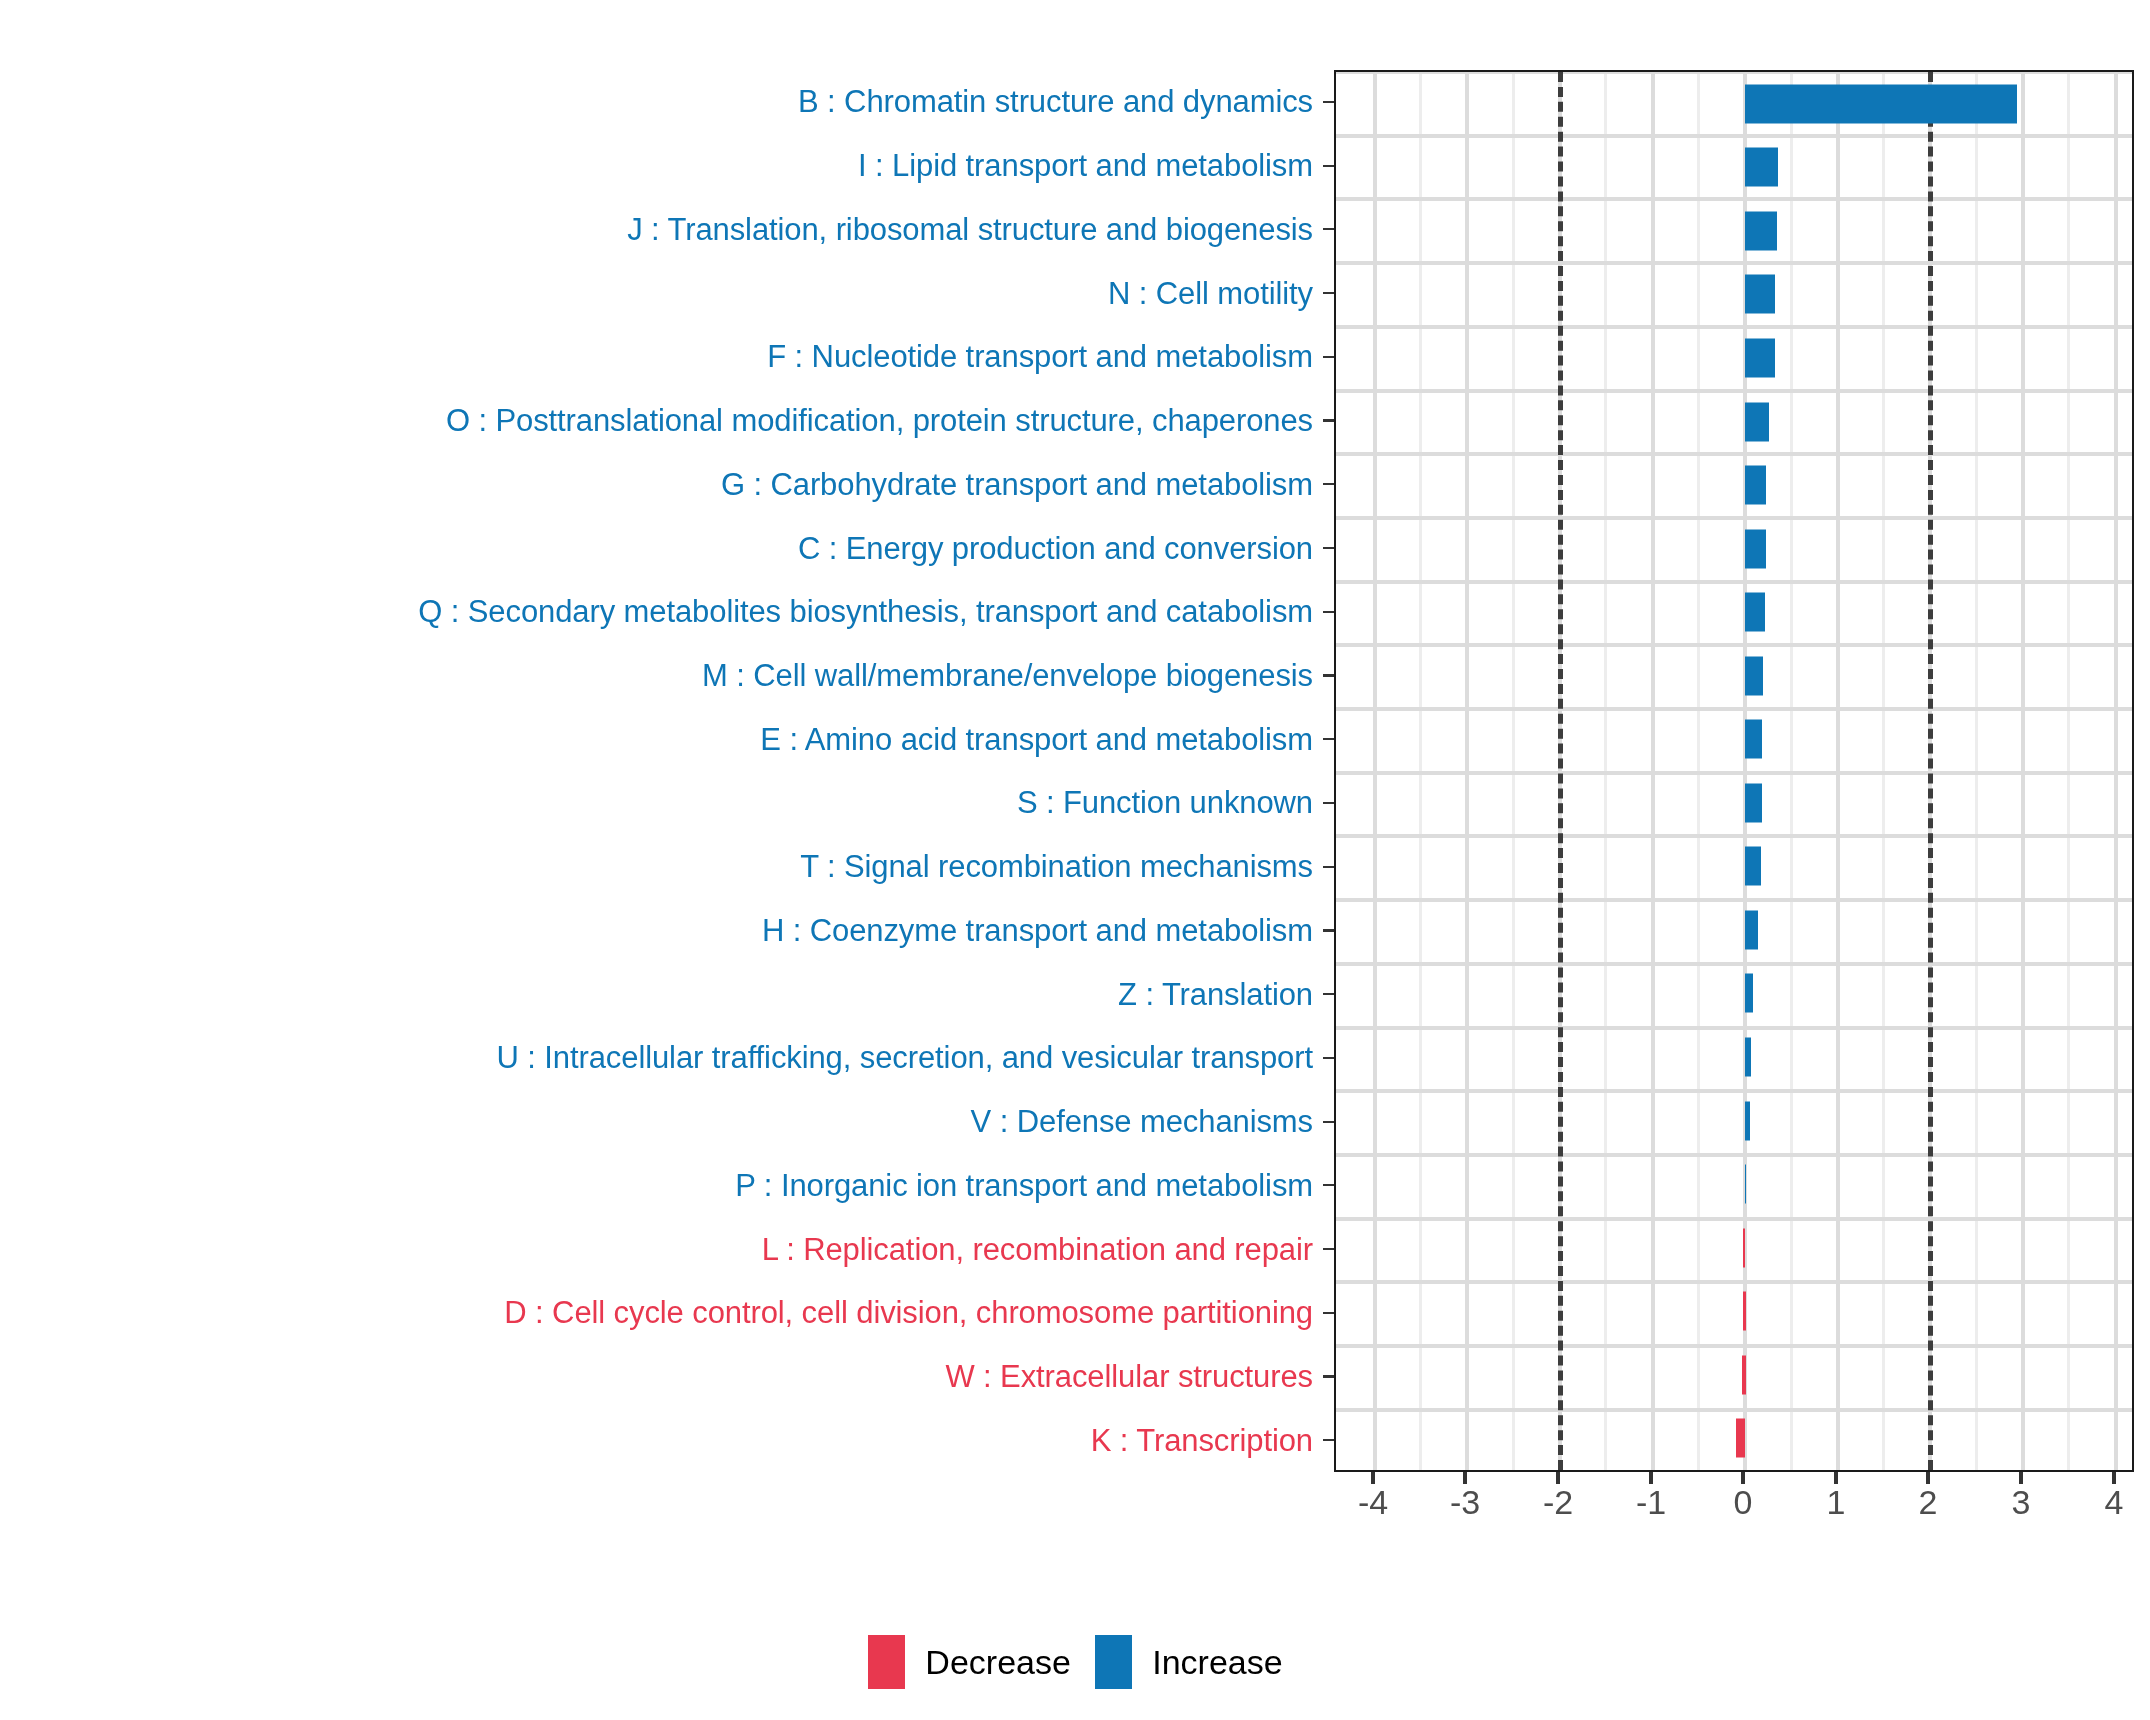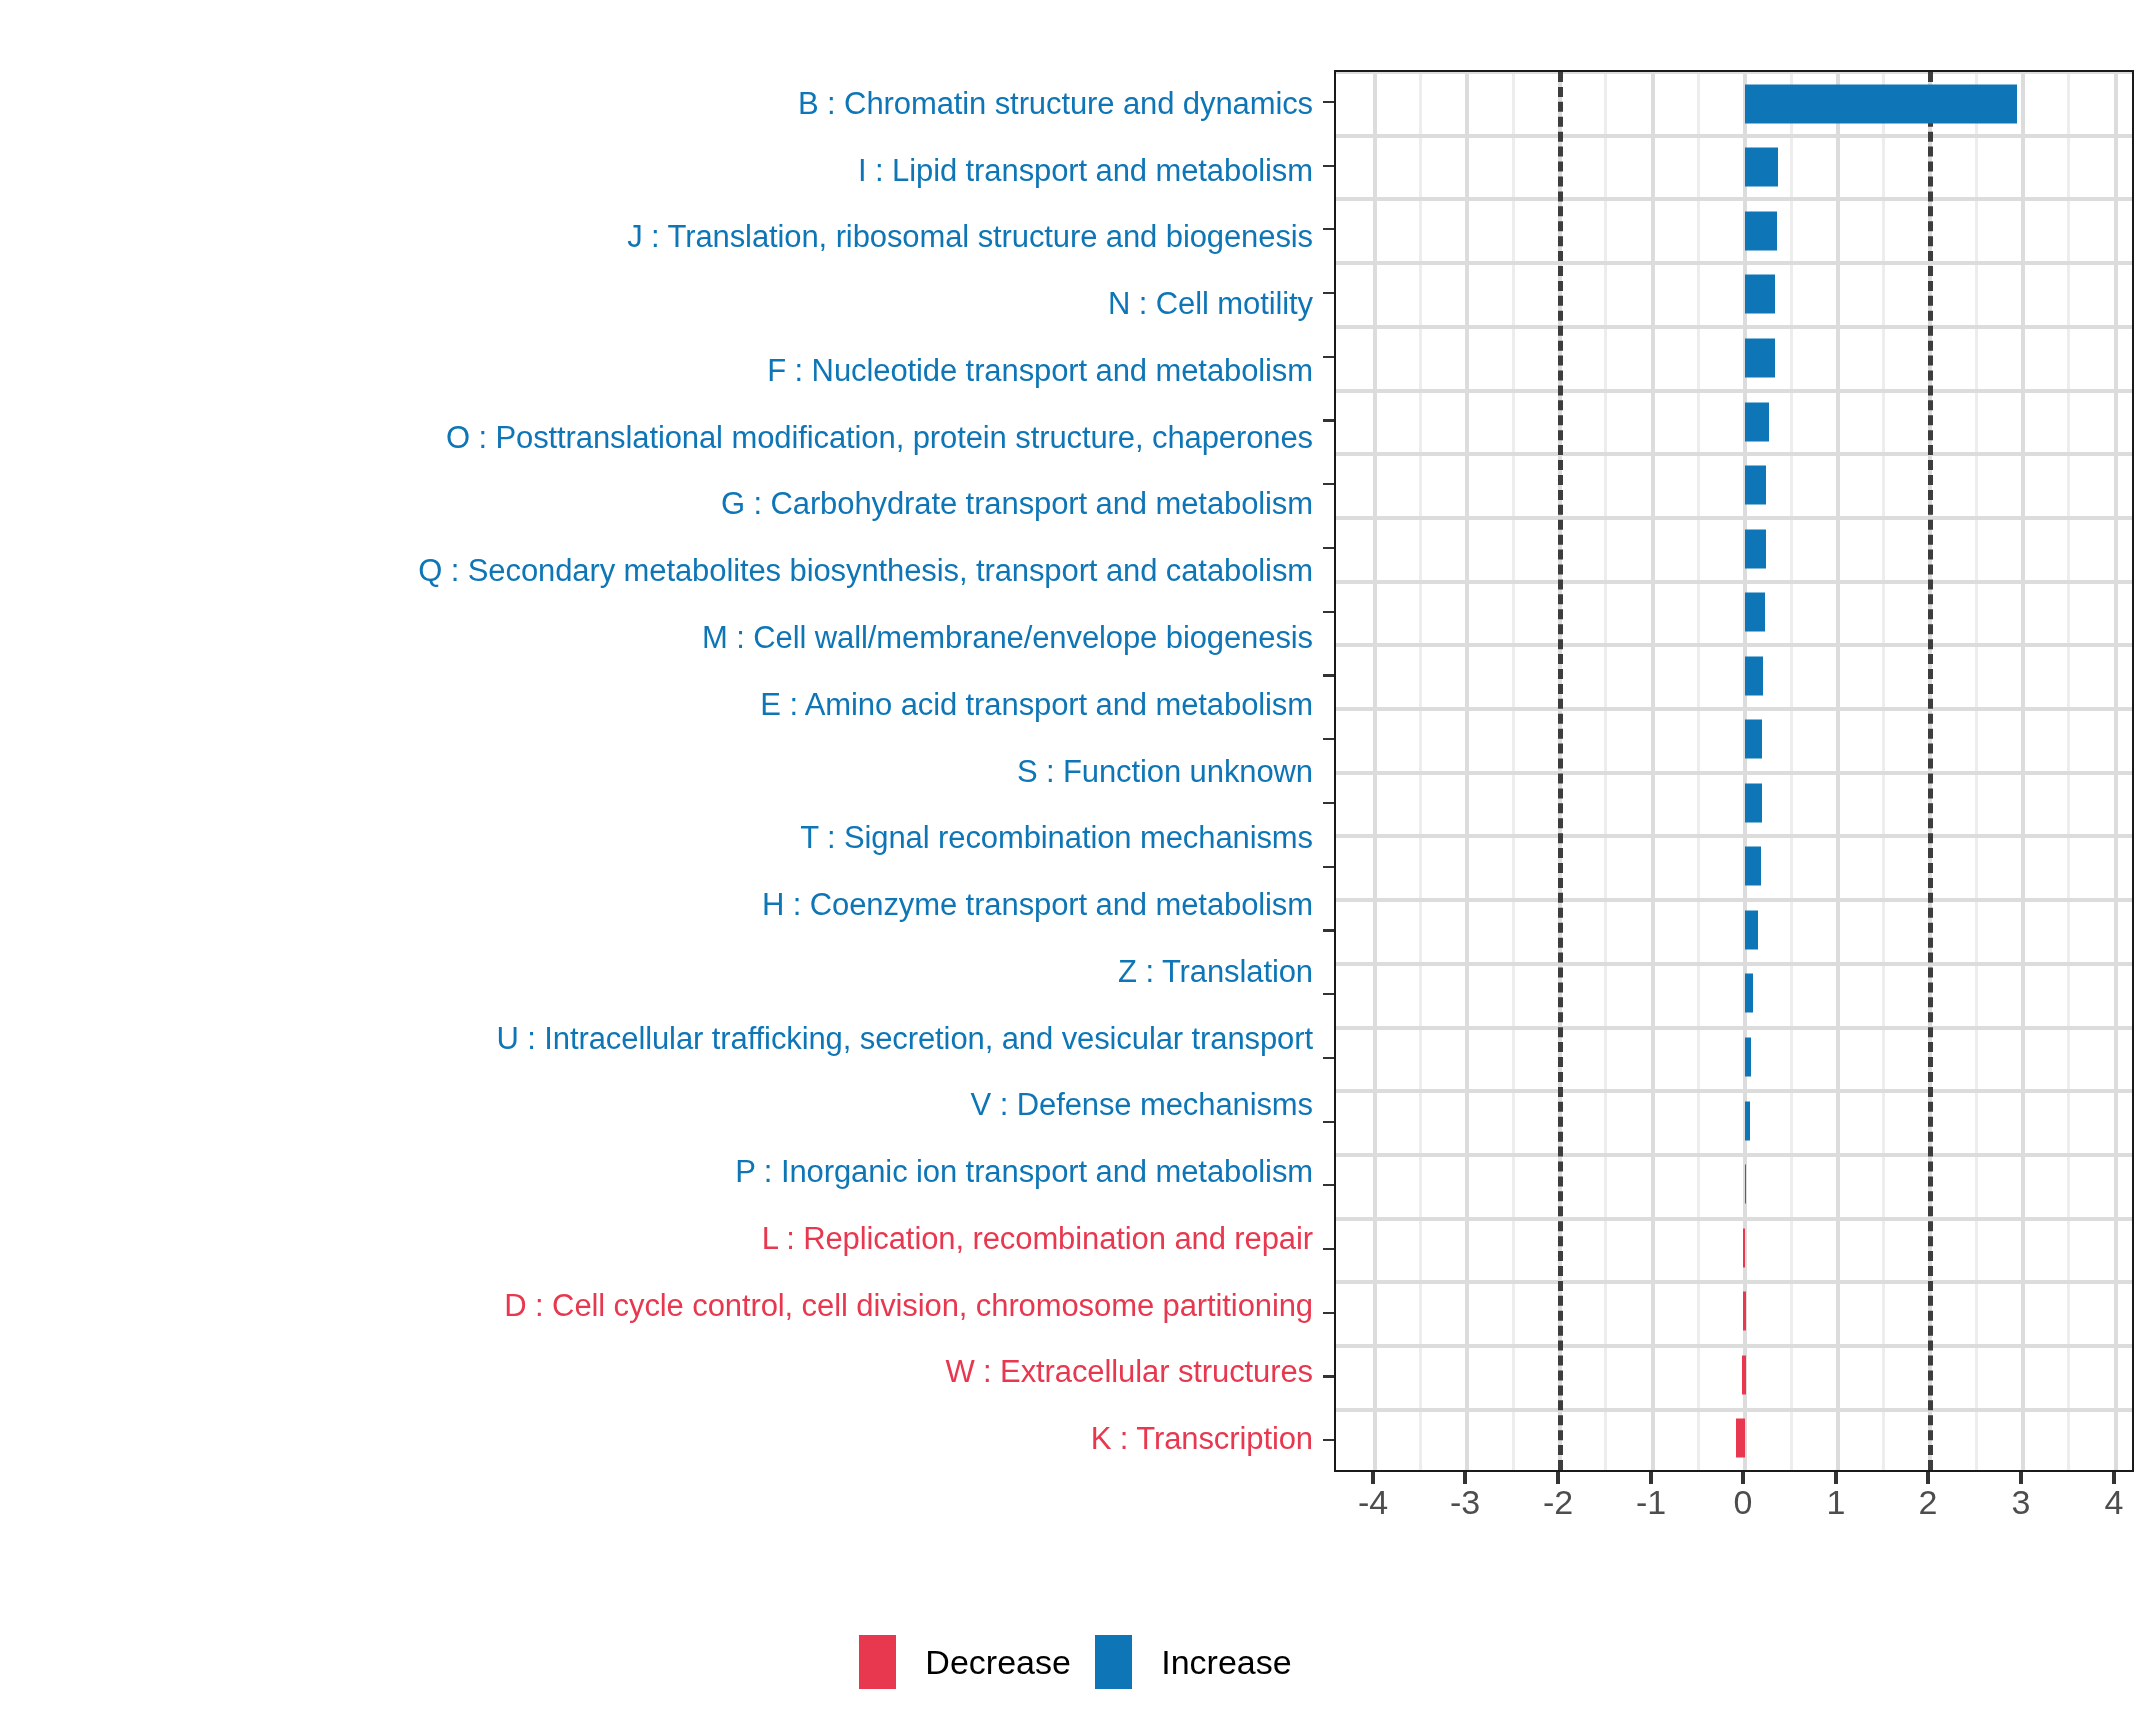--- a/index.html
+++ b/index.html
@@ -182,21 +182,21 @@
     top: 1635px;
     width: 2151px;
     display: flex;
     justify-content: center;
     align-items: center;
     gap: 24.4px;
   }
   .legend-entry {
     display: flex;
     align-items: center;
-    gap: 29px;
+    gap: 20px;
   }
   .legend-swatch {
     width: 37px;
     height: 54px;
   }
   .legend-swatch.decrease { background: #E8384F; }
   .legend-swatch.increase { background: #0E76B6; }
   .legend-label {
     font-size: 34px;
     line-height: 1;
@@ -223,20 +223,23 @@
         <span class="ylabel-text increase">N : Cell motility</span>
       </div>
       <div class="ylabel-row">
         <span class="ylabel-text increase">F : Nucleotide transport and metabolism</span>
       </div>
       <div class="ylabel-row">
         <span class="ylabel-text increase">O : Posttranslational modification, protein structure, chaperones</span>
       </div>
       <div class="ylabel-row">
         <span class="ylabel-text increase">G : Carbohydrate transport and metabolism</span>
+      </div>
+      <div class="ylabel-row">
+        <span class="ylabel-text increase">C : Energy production and conversion</span>
       </div>
       <div class="ylabel-row">
         <span class="ylabel-text increase">Q : Secondary metabolites biosynthesis, transport and catabolism</span>
       </div>
       <div class="ylabel-row">
         <span class="ylabel-text increase">M : Cell wall/membrane/envelope biogenesis</span>
       </div>
       <div class="ylabel-row">
         <span class="ylabel-text increase">E : Amino acid transport and metabolism</span>
       </div>

